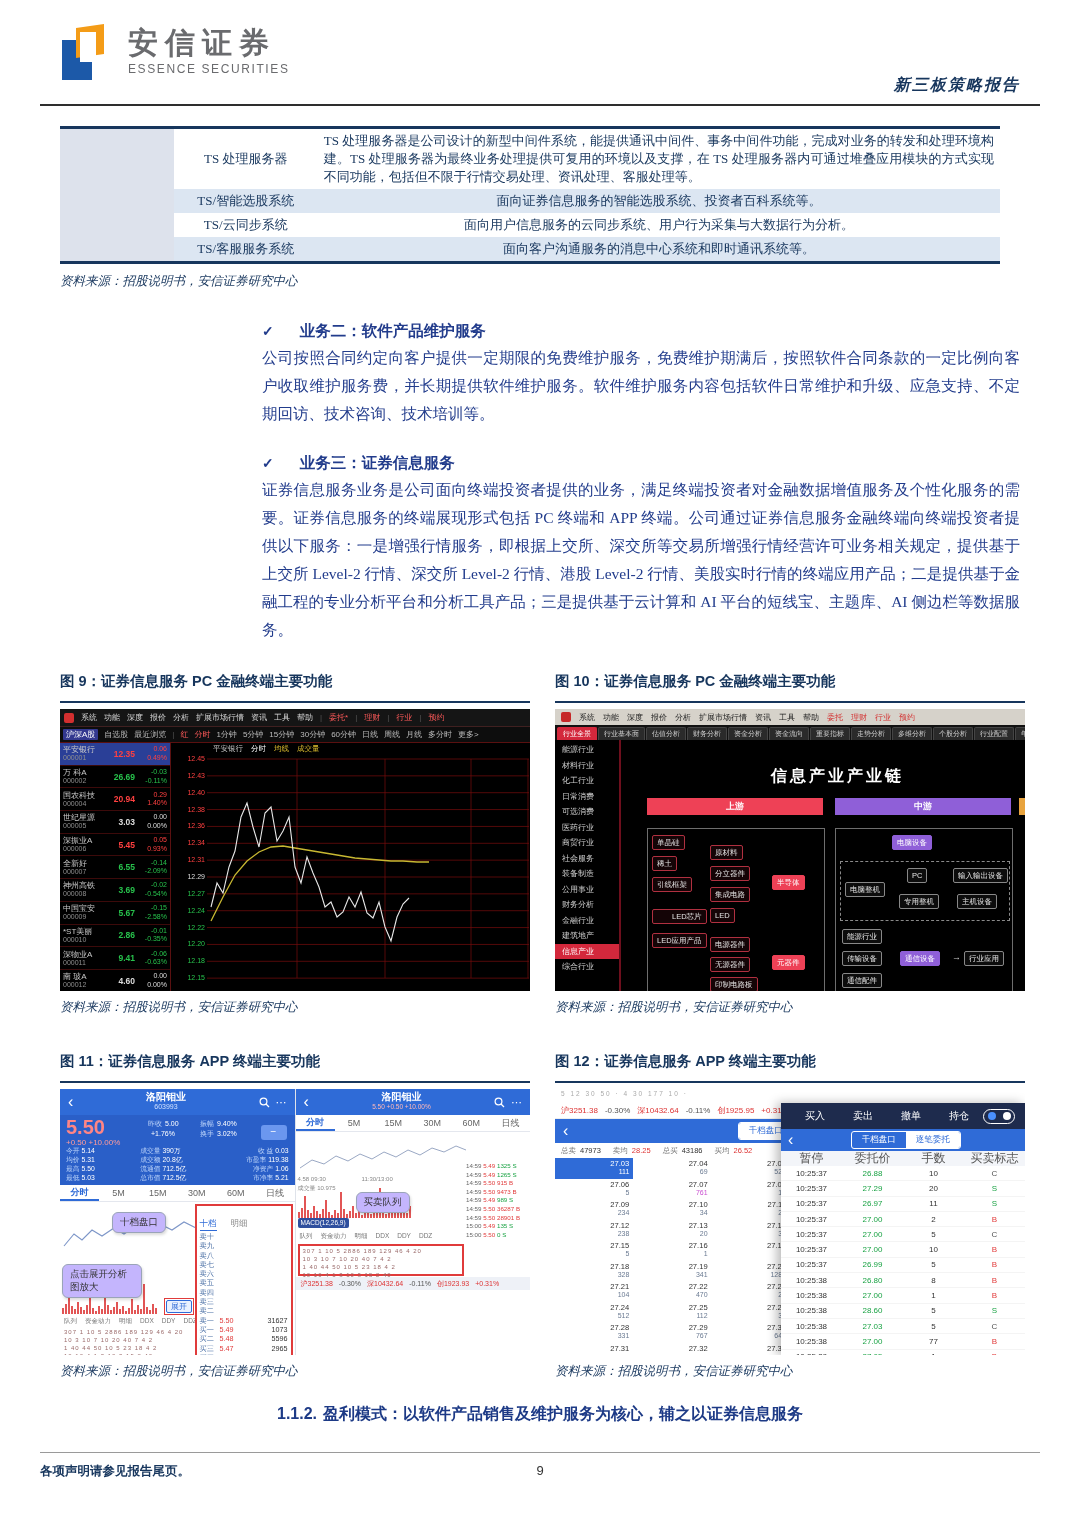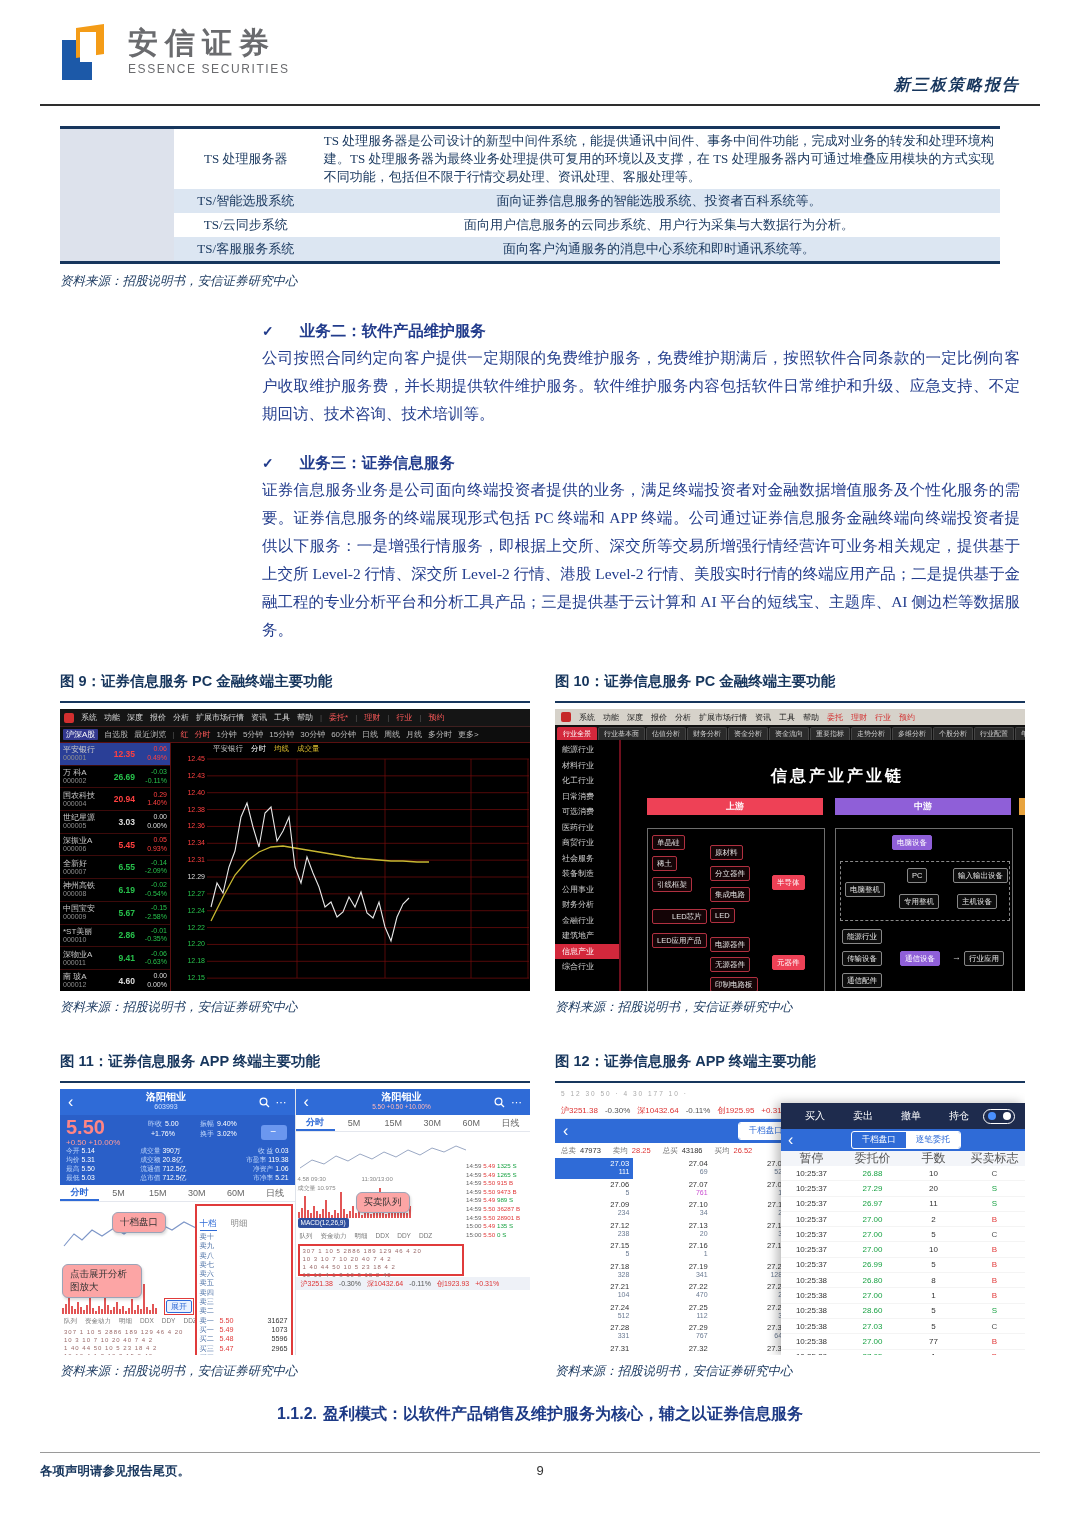--- a/index.html
+++ b/index.html
@@ -123,21 +123,21 @@
   .ph-srow{display:flex;font-size:6.8px;line-height:9px;color:#bcd4fa;}
   .ph-srow span{flex:1;}
   .ph-srow b{font-weight:normal;color:#fff;}
   .ph-srow .rt{text-align:right;}
   .ph-tabs{height:16px;display:flex;align-items:center;gap:0;border-bottom:1px solid #e4e7ee;background:#fff;}
   .ph-tab{flex:1;text-align:center;font-size:9px;color:#666;}
   .ph-tab.on{color:#2f6bd7;font-weight:bold;border-bottom:2px solid #2f6bd7;}
   .ph-chart{position:relative;flex:1;height:158px;background:#fff;}
   .vol-bars{position:absolute;display:flex;align-items:flex-end;gap:1px;}
   .vol-bars i{display:block;width:2px;background:#e25555;}
-  .callout{position:absolute;background:#fca5a5;border:1.5px solid #9aa4b8;border-radius:6px;
+  .callout{position:absolute;background:#c4b5fd;border:1.5px solid #9aa4b8;border-radius:6px;
            padding:3px 7px;font-size:9.5px;color:#333;box-shadow:1px 2px 3px rgba(0,0,0,.15);z-index:6;}
   .expandbtn{position:absolute;border:1.5px solid #e03b3b;padding:1px;z-index:6;}
   .expandbtn b{display:block;background:#eaf1ff;color:#2f6bd7;font-size:8px;font-weight:normal;
                border:1px solid #2f6bd7;border-radius:2px;padding:0 4px;line-height:11px;}
   .lv-panel{position:absolute;border:2px solid #e03b3b;background:rgba(255,255,255,.97);z-index:5;padding:12px 3px;}
   .lv-head{display:flex;gap:14px;font-size:8.5px;margin-bottom:1px;}
   .lv-head .a{color:#2f6bd7;border-bottom:1.5px solid #2f6bd7;}
   .lv-head .b{color:#888;}
   .lv-row{display:flex;font-size:7.2px;line-height:9.3px;}
   .lv-row .l{width:20px;color:#4a6fa5;}
@@ -369,21 +369,21 @@
                     <div class="t-chg">
                       <span class="down">-0.14</span>
                       <span class="down">-2.09%</span>
                     </div>
                   </div>
                   <div class="t-row">
                     <div class="t-nm">
                       <span class="n">神州高铁</span>
                       <span class="c">000008</span>
                     </div>
-                    <span class="t-px down">6.19</span>
+                    <span class="t-px down">3.69</span>
                     <div class="t-chg">
                       <span class="down">-0.02</span>
                       <span class="down">-0.54%</span>
                     </div>
                   </div>
                   <div class="t-row">
                     <div class="t-nm">
                       <span class="n">中国宝安</span>
                       <span class="c">000009</span>
                     </div>

